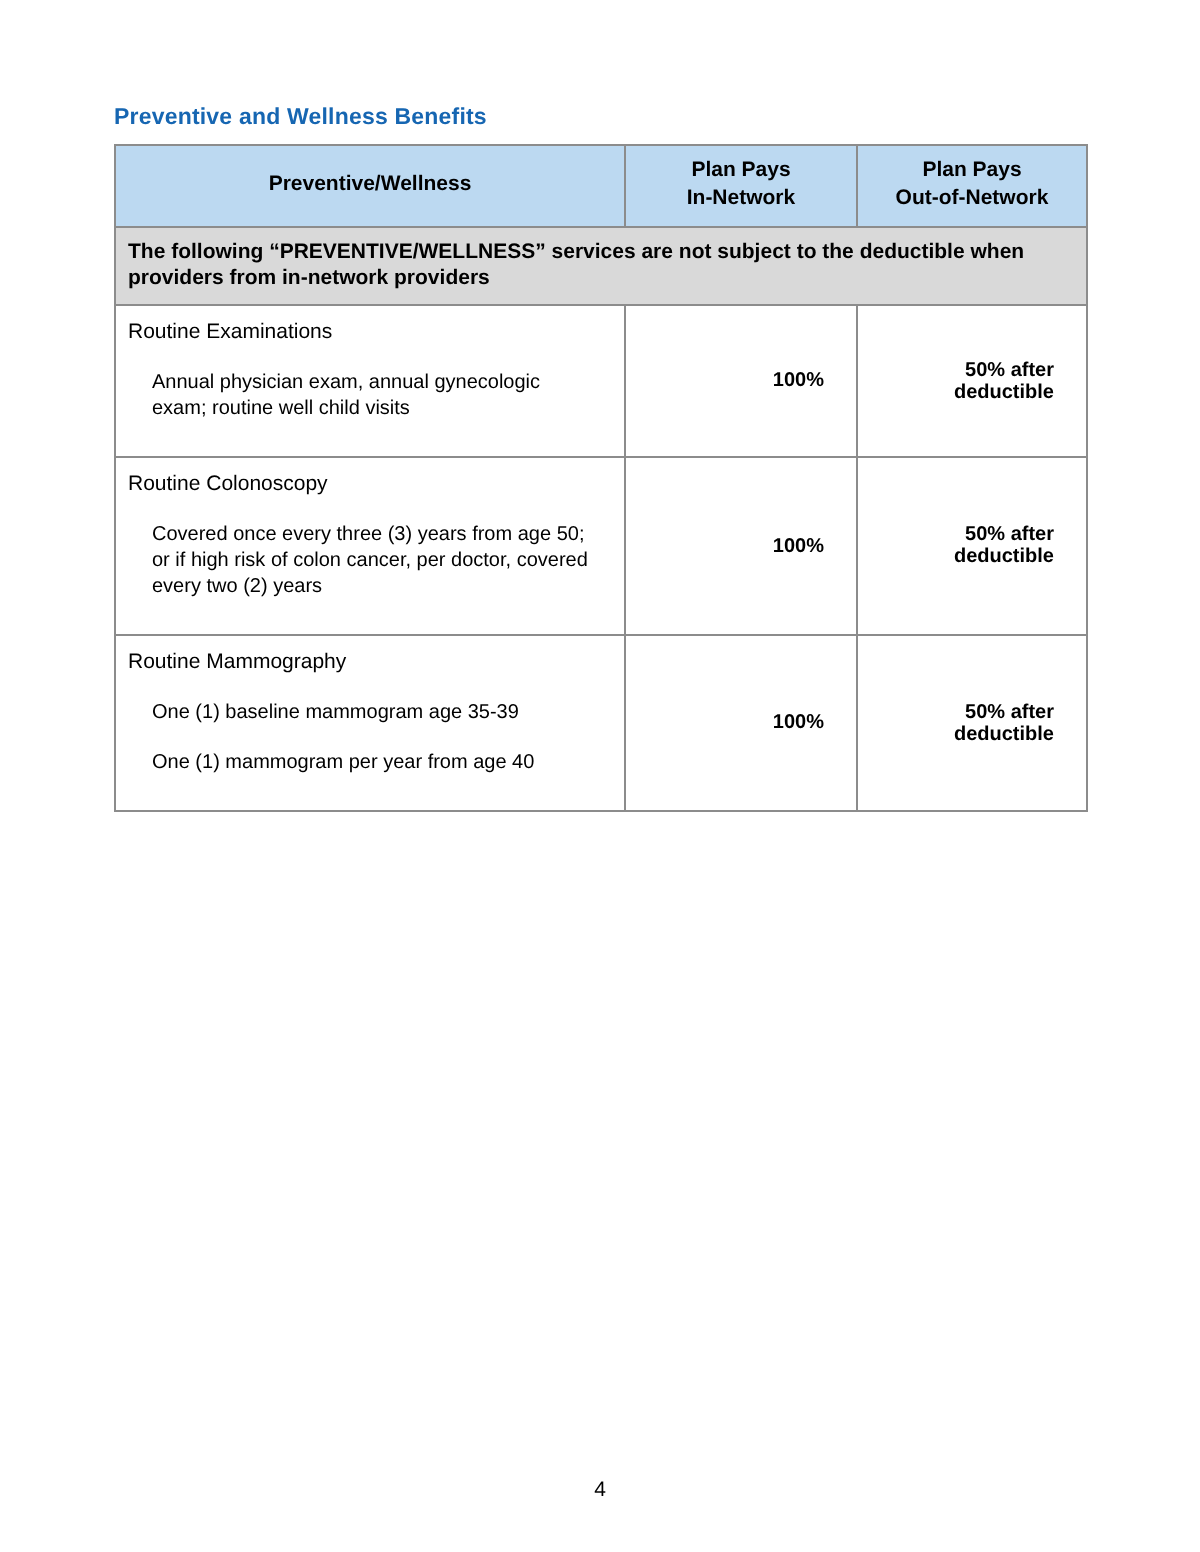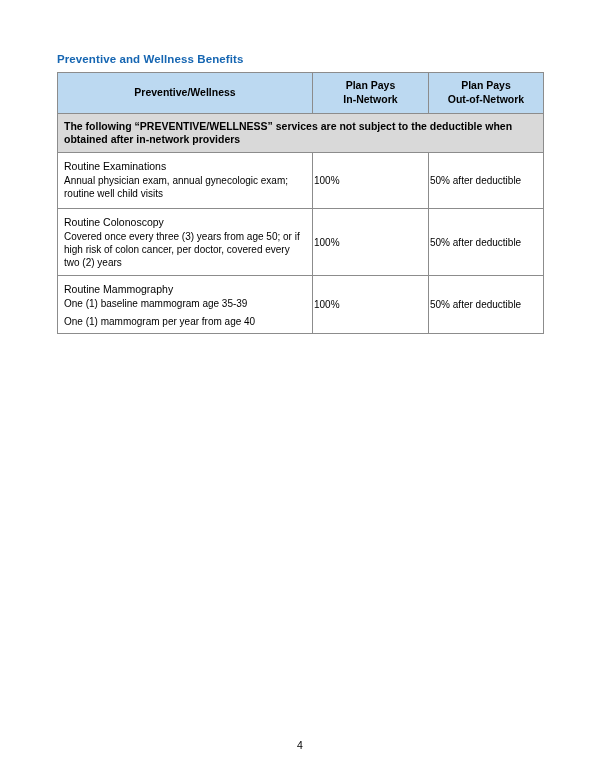--- a/index.html
+++ b/index.html
@@ -70,31 +70,32 @@
     vertical-align: top;
     padding: 6px 6px 5px 6px;
   }
   .svc-name {
     margin: 0 0 1px 0;
     font-size: 10.5px;
     font-weight: normal;
     line-height: 14px;
   }
   .svc-desc {
-    margin: 0;
+    margin: 12px;
     font-size: 10px;
     line-height: 13px;
   }
   .svc-desc:empty { display: none; }
   .svc-desc + .svc-desc { margin-top: 5px; }
   td.pct {
-    text-align: left;
+    text-align: right;
     vertical-align: middle;
     font-size: 10px;
-    padding: 2px 1px;
+    padding: 2px 16px;
+    font-weight: bold;
   }
   .page-number {
     position: absolute;
     left: 0; top: 739px;
     width: 100%;
     text-align: center;
     font-size: 10.5px;
   }
 </style>
 </head>
@@ -117,21 +118,21 @@
           <span>Plan Pays</span><br>
           <span>In-Network</span>
         </th>
         <th>
           <span>Plan Pays</span><br>
           <span>Out-of-Network</span>
         </th>
       </tr>
 
       <tr class="note-row">
-        <td colspan="3">The following “PREVENTIVE/WELLNESS” services are not subject to the deductible when obtained after in-network providers</td>
+        <td colspan="3">The following “PREVENTIVE/WELLNESS” services are not subject to the deductible when providers from in-network providers</td>
       </tr>
 
       <tr style="height:56px;">
         <td class="service">
           <p class="svc-name">Routine Examinations</p>
           <p class="svc-desc">Annual physician exam, annual gynecologic exam; routine well child visits</p>
         </td>
         <td class="pct">100%</td>
         <td class="pct">50% after deductible</td>
       </tr>

